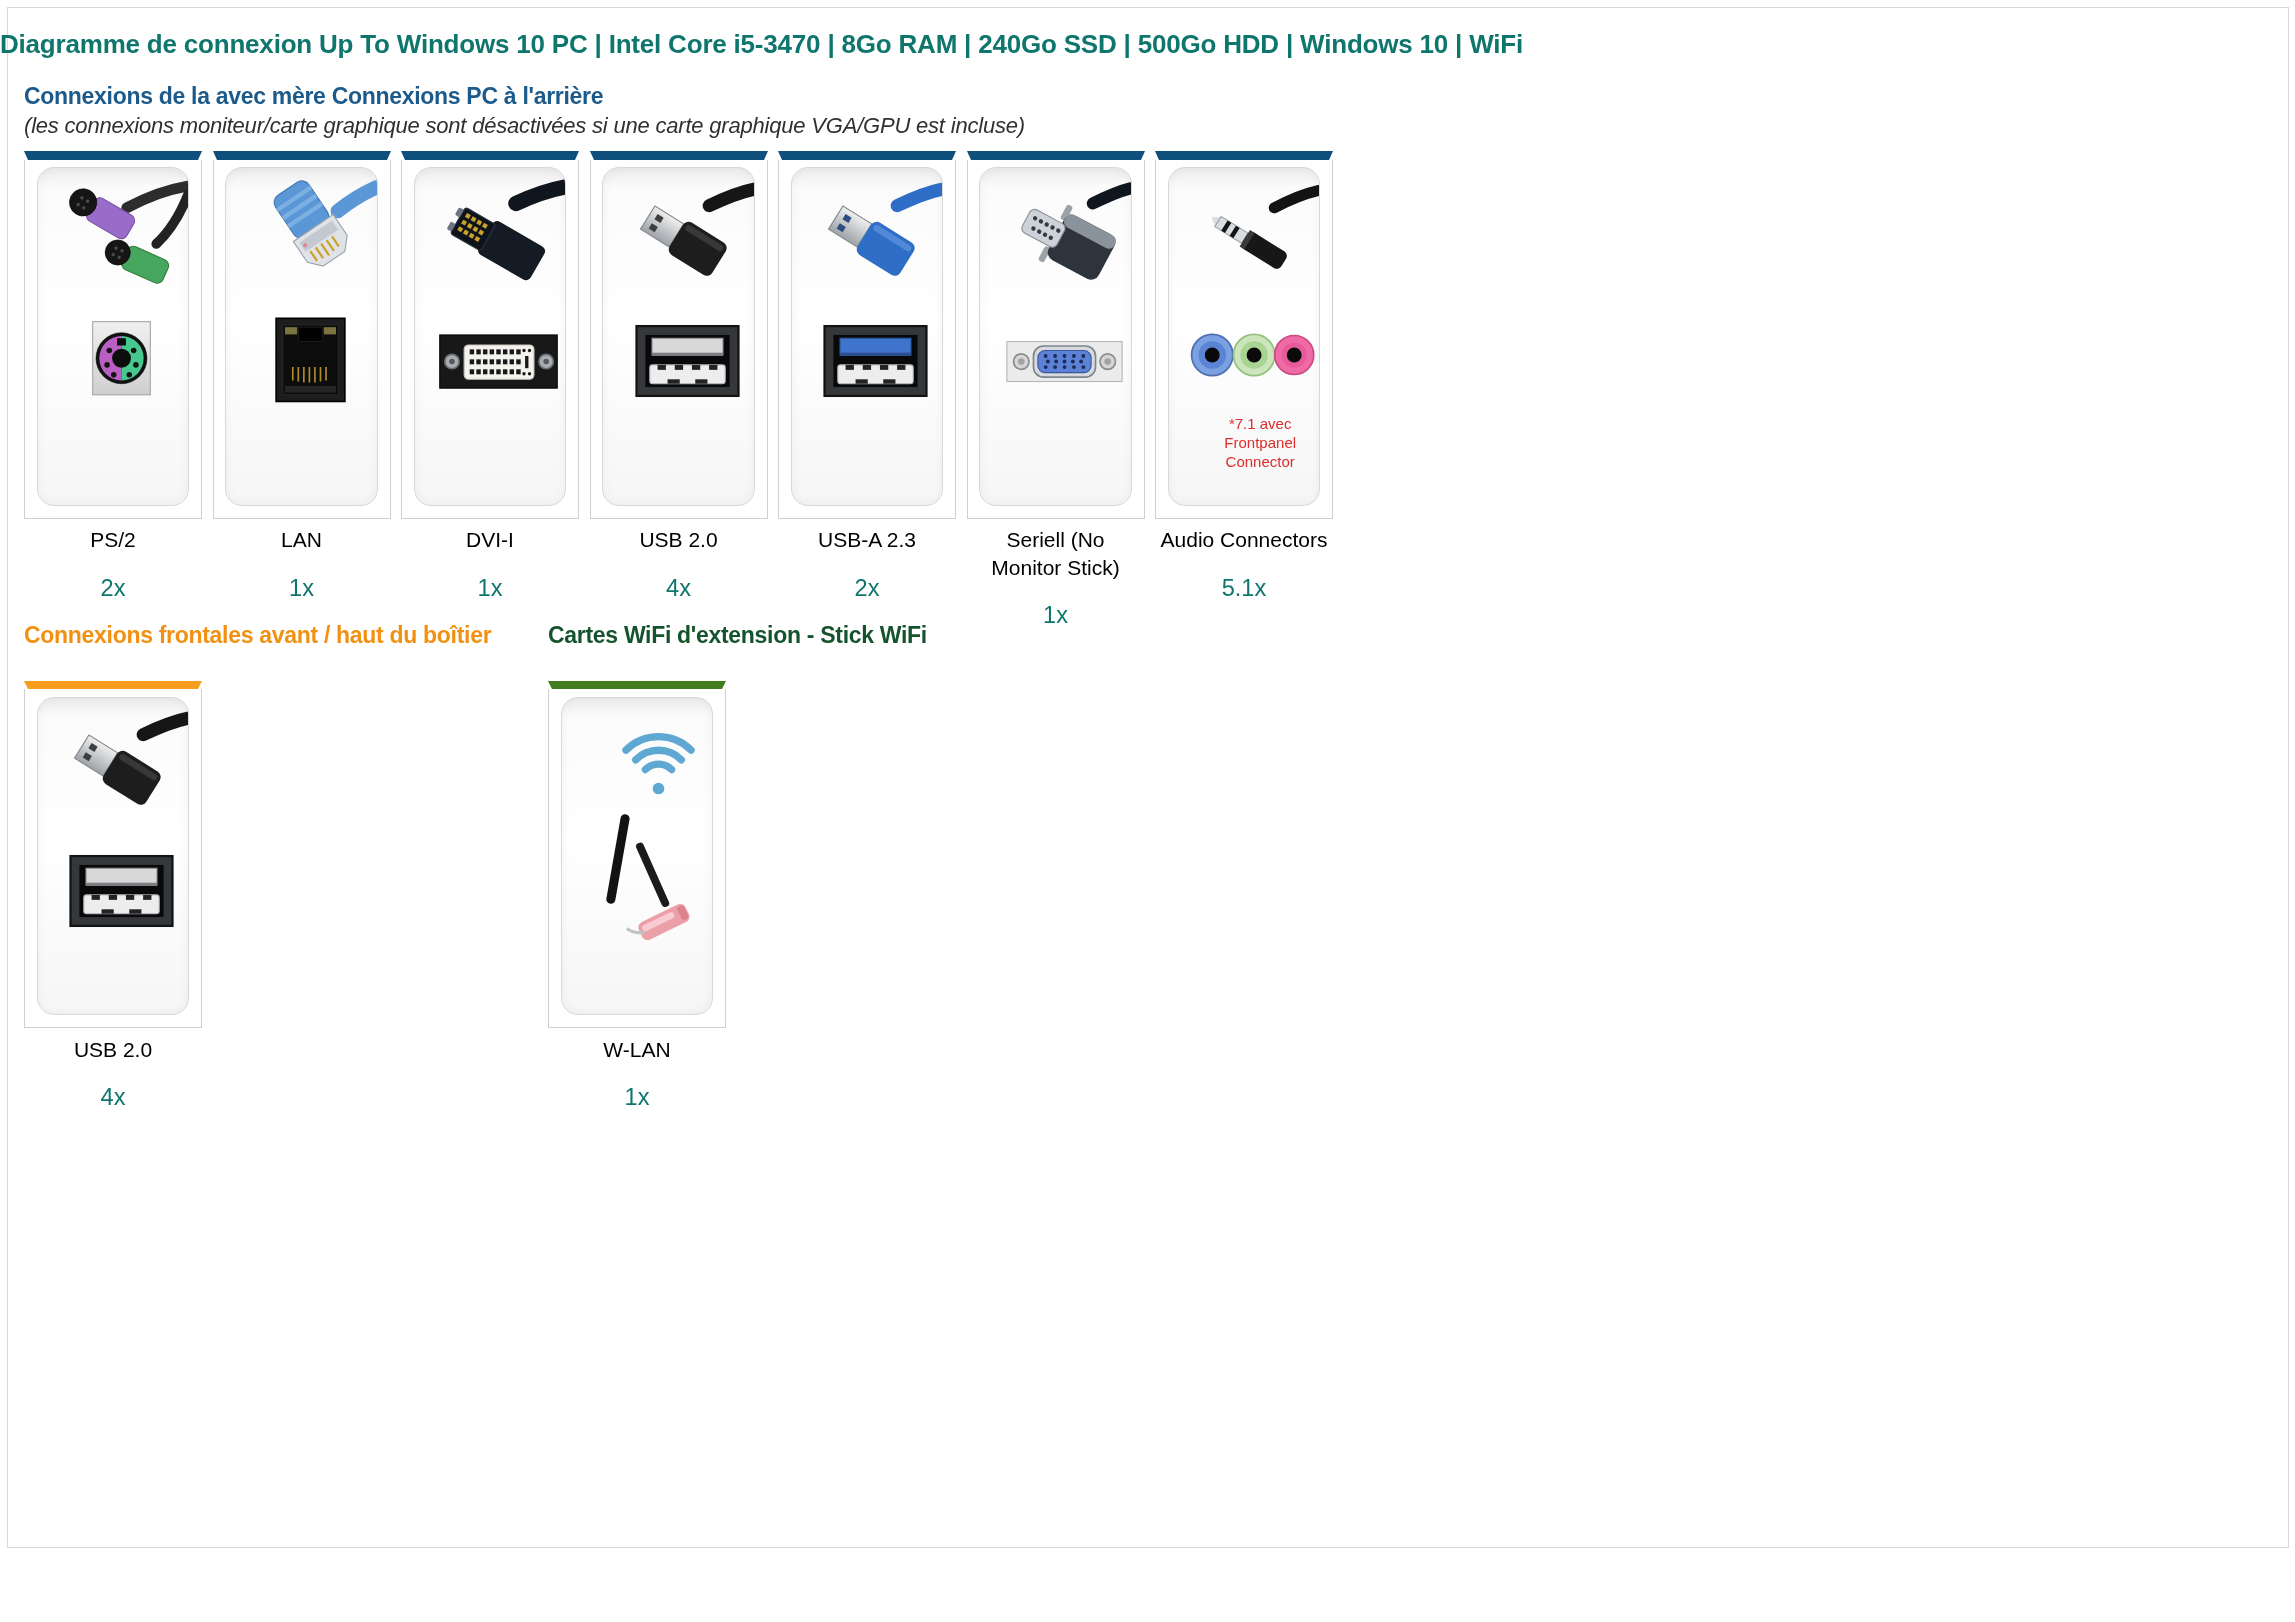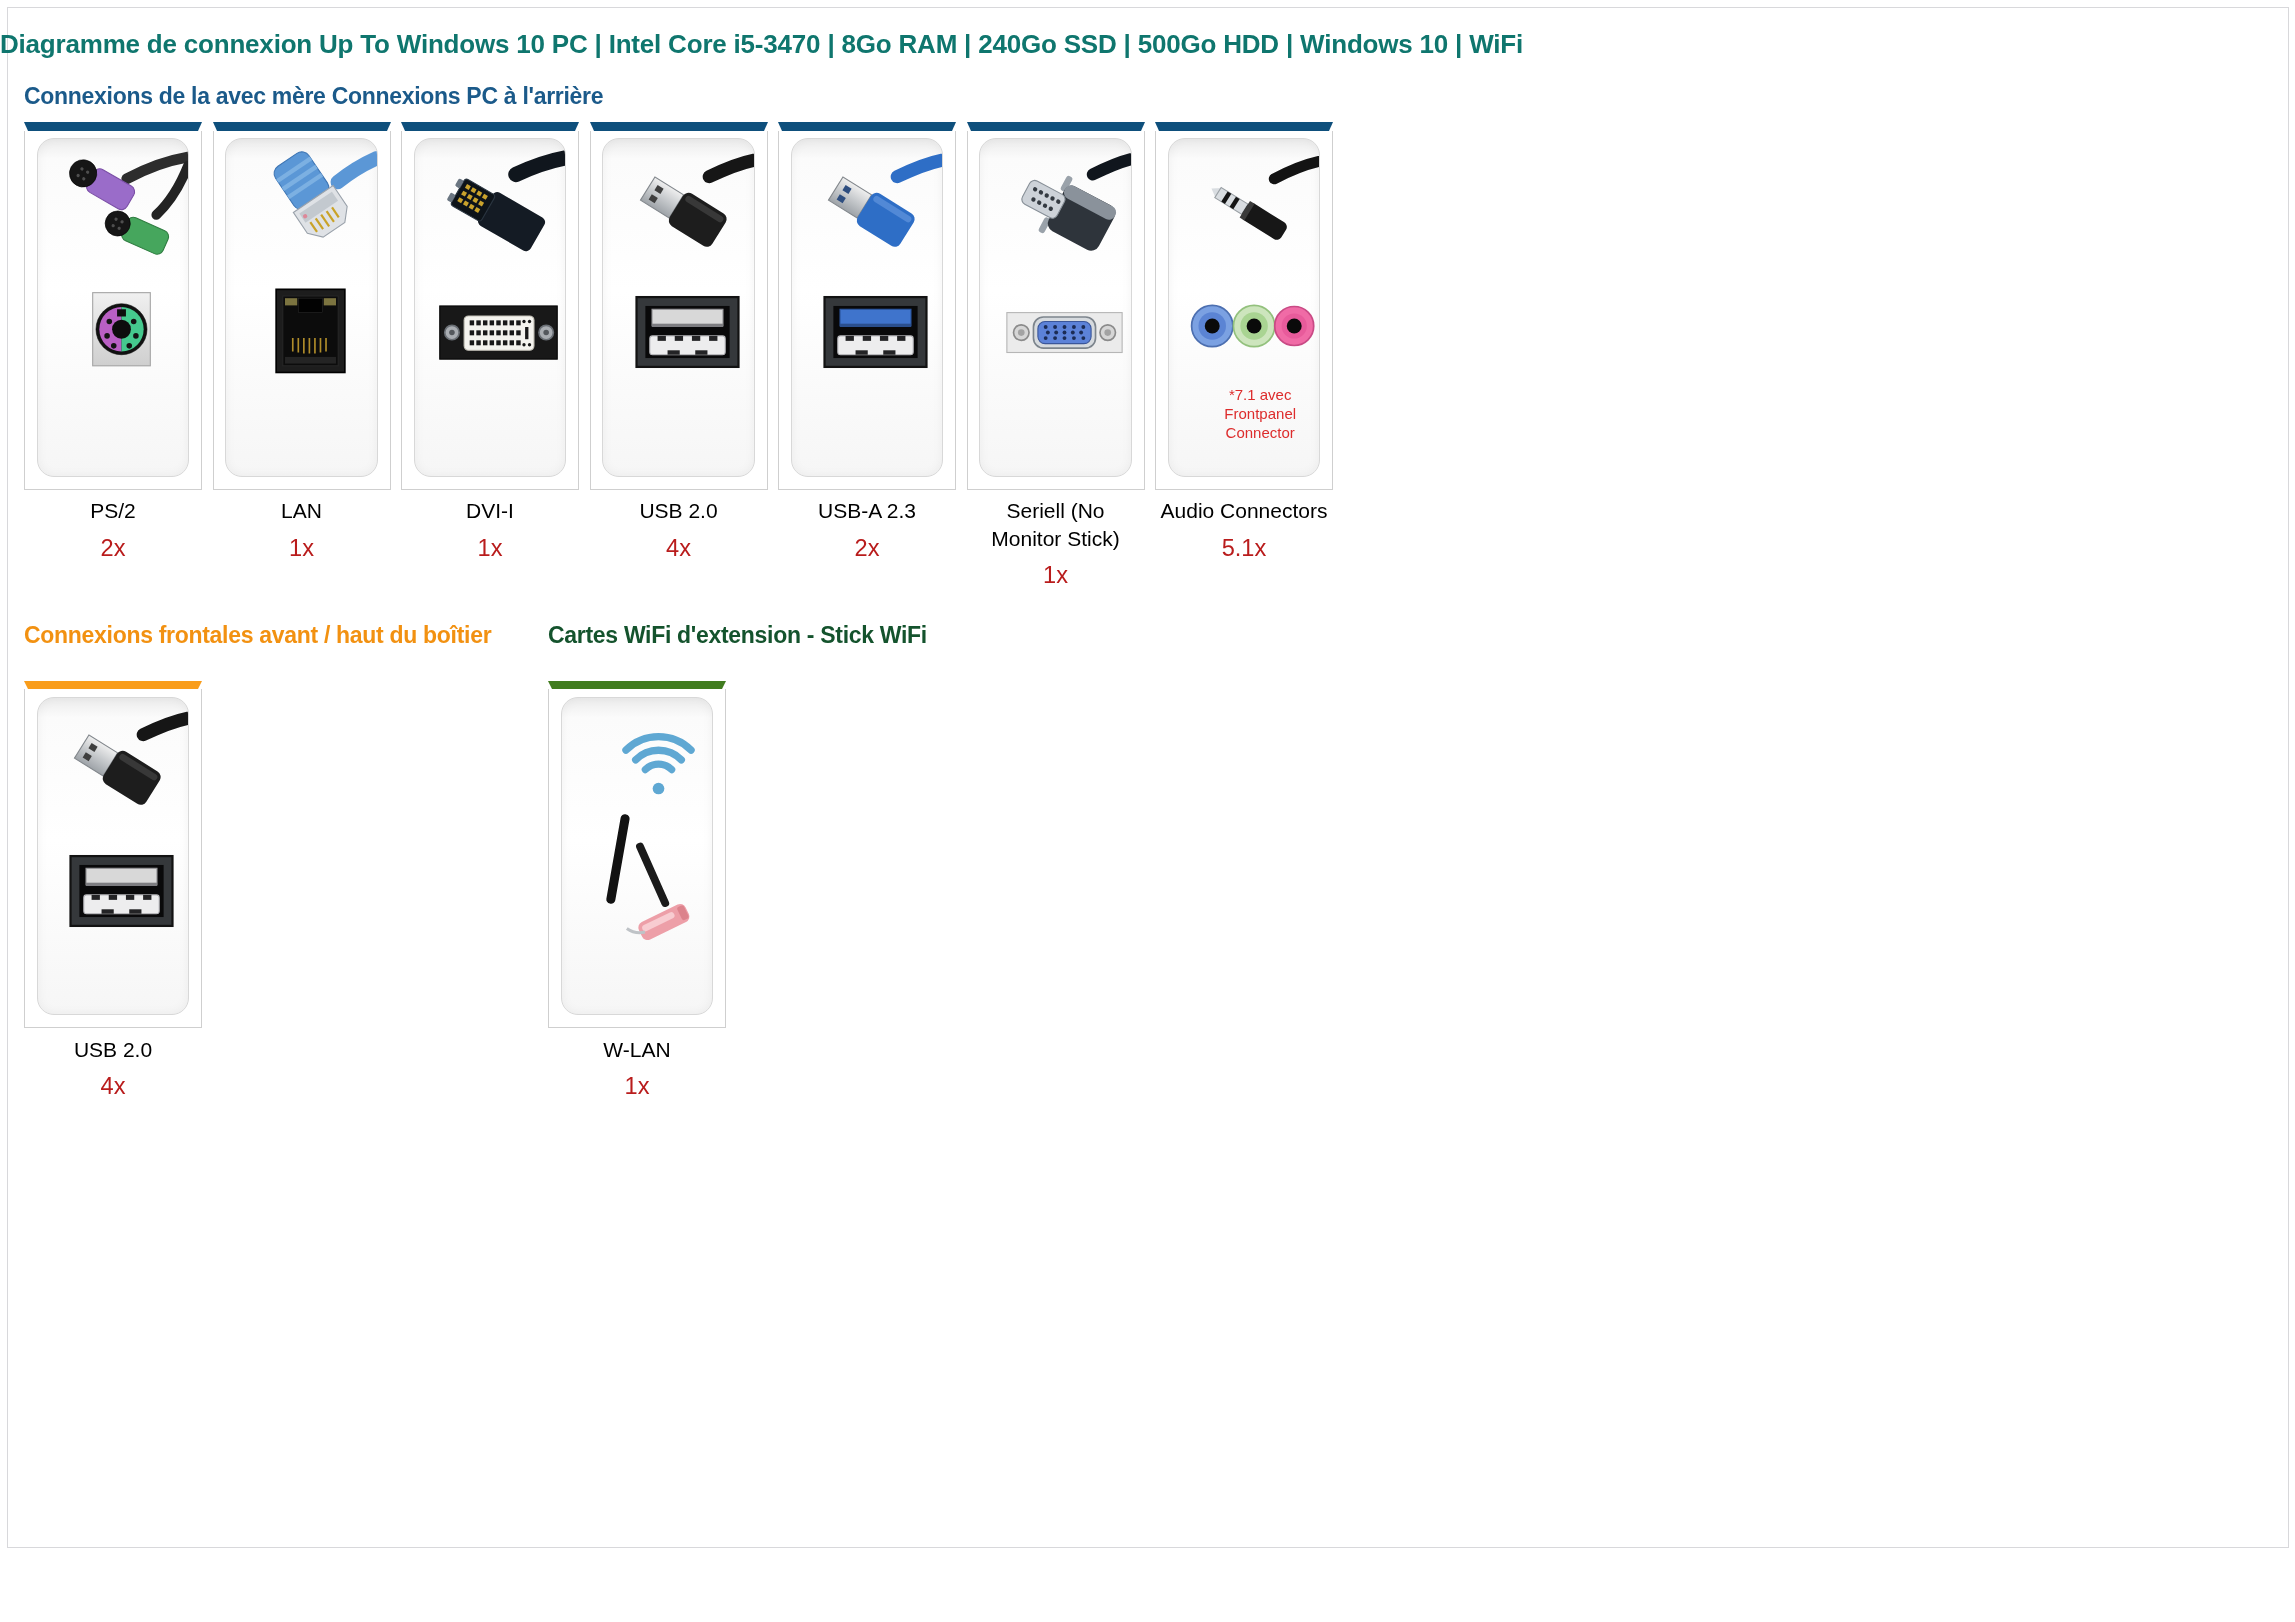--- a/index.html
+++ b/index.html
@@ -40,30 +40,31 @@
   .art{display:flex;align-items:center;justify-content:center;}
   .art svg{width:100%;height:100%;}
   .art-plug{width:131px;height:131px;margin-top:5.2px;flex:0 0 auto;}
   .art-port{width:133px;height:98px;margin-top:7.9px;flex:0 0 auto;}
   .art[data-icon="audio-ports-icon"]{height:86px;width:139px;}
   .art[data-icon="wifi-signal-icon"]{width:107px;height:99px;margin-top:6.5px;}
   .art[data-icon="wifi-stick-icon"]{width:122px;height:145px;margin-top:6.5px;}
   .card-note{margin-top:15.7px;width:118px;text-align:center;font-size:15px;line-height:19px;flex:0 0 auto;}
   .caption{margin-top:7.9px;text-align:center;}
   .card-label{font-size:21px;line-height:27.5px;color:#000000;padding:0 3.9px;}
-  .card-count{font-size:23.6px;line-height:30px;color:#b91c1c;margin-top:8px;}
+  .card-count{font-size:23.6px;line-height:30px;color:#0f766e;margin-top:19px;}
 </style>
 </head>
 <body>
 
 <div class="frame"></div>
 <div class="title">Diagramme de connexion Up To Windows 10 PC | Intel Core i5-3470 | 8Go RAM | 240Go SSD | 500Go HDD | Windows 10 | WiFi</div>
 
 <section class="sec sec-rear">
   <div class="sec-heading" style="color: rgb(27, 90, 138);">Connexions de la avec mère Connexions PC à l'arrière</div>
+  <div class="sec-sub">(les connexions moniteur/carte graphique sont désactivées si une carte graphique VGA/GPU est incluse)</div>
   <div class="cards">
       <div class="card-col">
         <div class="card">
           <div class="card-bar" style="border-top-color:#0e4f7c"></div>
           <div class="card-body">
             <div class="inner-box">
               <div class="art art-plug" data-icon="ps2-plug-icon">
                 <svg viewBox="0 0 240 220" xmlns="http://www.w3.org/2000/svg">
                   <path d="M128,52 C168,30 205,18 240,12" fill="none" stroke="#2d2d2d" stroke-width="20" stroke-linecap="round"></path>
                   <path d="M182,118 C210,92 228,58 240,28" fill="none" stroke="#232323" stroke-width="18" stroke-linecap="round"></path>

